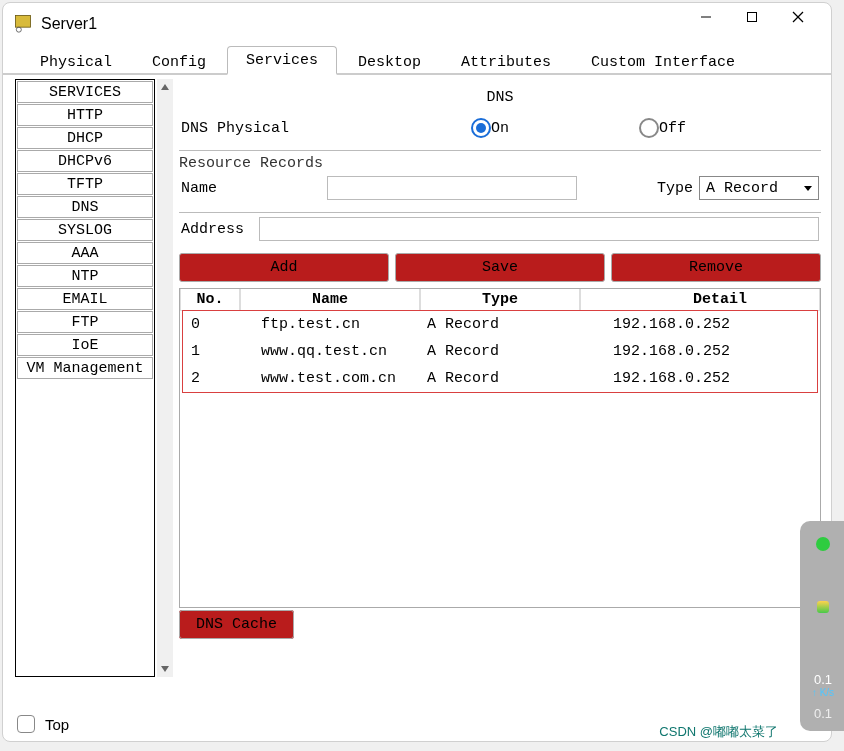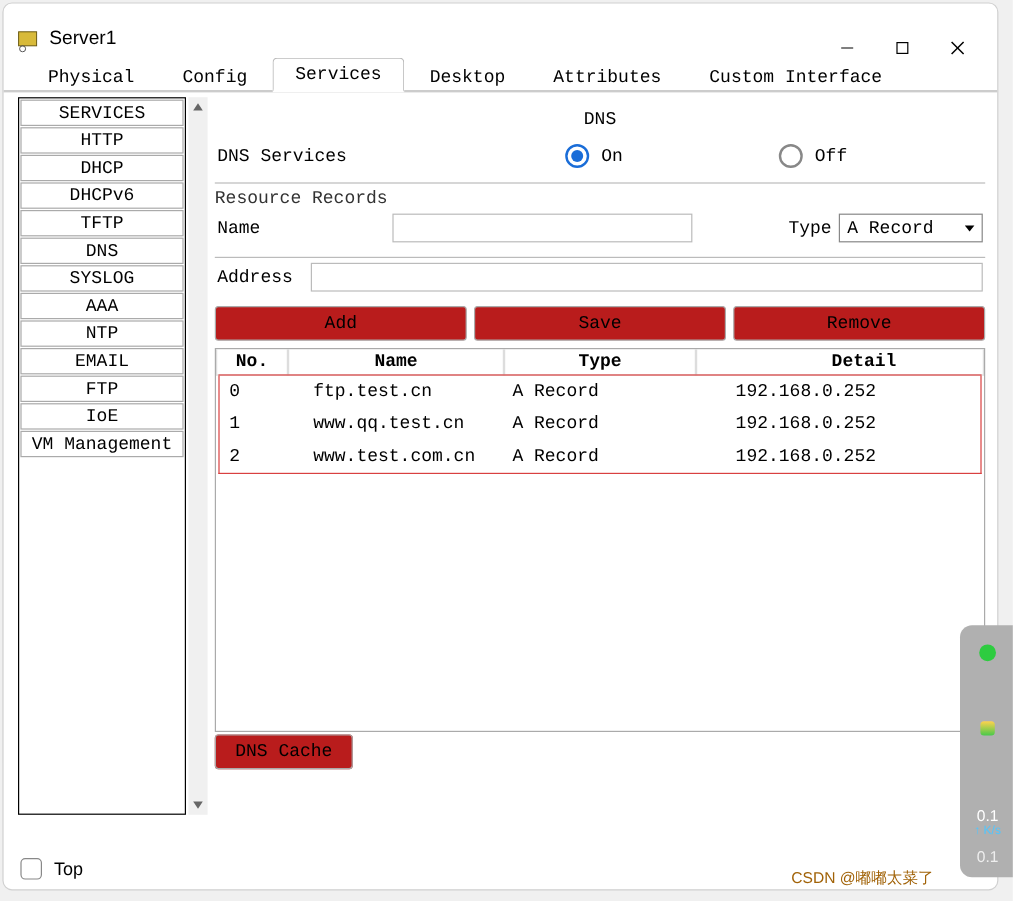--- a/index.html
+++ b/index.html
@@ -18,22 +18,22 @@
       border-radius: 8px;
       width: 830px;
       height: 740px;
       margin: 2px;
       display: flex;
       flex-direction: column;
       position: relative;
     }
     .titlebar {
       display: flex;
-      align-items: flex-start;
-      padding: 21px 10px;
+      align-items: flex-end;
+      padding: 10px 10px;
       height: 40px;
     }
     .titlebar-icon {
       width: 20px; height: 20px; margin-right: 8px;
       display:flex;align-items:center;justify-content:center;
     }
     .titlebar-title { font-size: 16px; font-family: "Segoe UI", sans-serif; color:#000; }
     .titlebar-controls { margin-left: auto; display: flex; gap: 0; }
     .titlebar-btn { width: 46px; height: 32px; display:flex; align-items:center; justify-content:center; cursor:pointer; }
     .titlebar-btn svg { width:12px; height:12px; }
@@ -108,21 +108,21 @@
       flex: 1;
       display: flex;
       flex-direction: column;
       font-family: "Courier New", monospace;
     }
     .main-title { text-align:center; padding: 10px 0 12px 0;}
     .row { display:flex; align-items:center; padding: 0 2px; gap: 10px; margin-bottom: 8px;}
     .section-line { border-top:1px solid #bbb; margin: 4px 0;}
     .subsection { color:#333; margin-bottom:4px;}
     .radio-group { display:flex; gap: 130px; margin-left: 90px;}
-    .radio-wrap { display:flex; align-items:center; gap:10px; }
+    .radio-wrap { display:flex; align-items:center; gap:0; }
     .radio {
       width:20px;height:20px;border-radius:50%;border:2px solid #888;display:flex;align-items:center;justify-content:center;cursor:pointer;
     }
     .radio.checked{border-color:#1a6dd8;}
     .radio.checked::after{content:"";width:10px;height:10px;border-radius:50%;background:#1a6dd8;}
     .textinput {
       border:1px solid #bbb; height:24px; padding: 2px 4px; font-family:inherit; font-size:15px; background:#fff;
     }
     .select {
       border:1px solid #888; height:24px; padding: 1px 20px 1px 6px; font-family:inherit; font-size:15px; background:#fff;
@@ -160,21 +160,21 @@
 
     .footer {
       display:flex; align-items:center; padding: 6px 10px 8px 14px; gap:10px;
       font-family: "Segoe UI", sans-serif;
     }
     .checkbox {
       width:18px;height:18px;border:1px solid #888;border-radius:4px;cursor:pointer;background:#fff;
     }
 
     .watermark {
-      position:absolute; right: 66px; bottom: 10px; color:#a16207; font-family:"Microsoft YaHei",sans-serif; font-size:13px;
+      position:absolute; right: 66px; bottom: 10px; color:#0f766e; font-family:"Microsoft YaHei",sans-serif; font-size:13px;
     }
     .sidepanel {
       position:absolute; right:-2px; bottom: 20px; width:46px; height:210px;
       background:#b0b0b0; border-top-left-radius:10px; border-bottom-left-radius:10px;
       display:flex; flex-direction:column; align-items:center; padding:10px 0;
       color:#fff; font-size:11px; font-family:sans-serif;
     }
     .dot-green{width:14px;height:14px;border-radius:50%;background:#2ecc40;margin: 6px 0 50px 0;}
     .dot-green2{width:12px;height:12px;border-radius:3px;background:linear-gradient(#ffd24d,#47c94a);margin-bottom:30px;}
     .sp-num{margin-top:auto;font-size:13px;}
@@ -250,21 +250,21 @@
               <polygon points="1,2 9,2 5,8" fill="#666"></polygon>
             </svg>
           </div>
       </div>
     </div>
 
     <div class="main">
       <div class="main-title">DNS</div>
 
       <div class="row">
-        <span style="width:190px;">DNS Services</span>
+        <span style="width:190px;">DNS Physical</span>
         <div class="radio-group">
           <div class="radio-wrap">
             <span class="radio checked"></span>
             <span>On</span>
           </div>
           <div class="radio-wrap">
             <span class="radio"></span>
             <span>Off</span>
           </div>
         </div>

